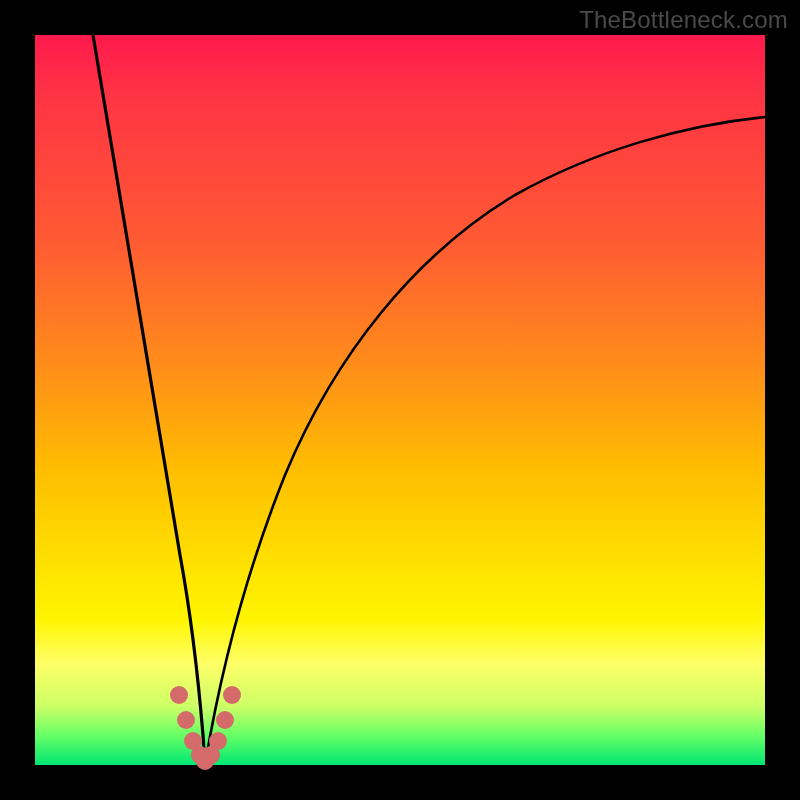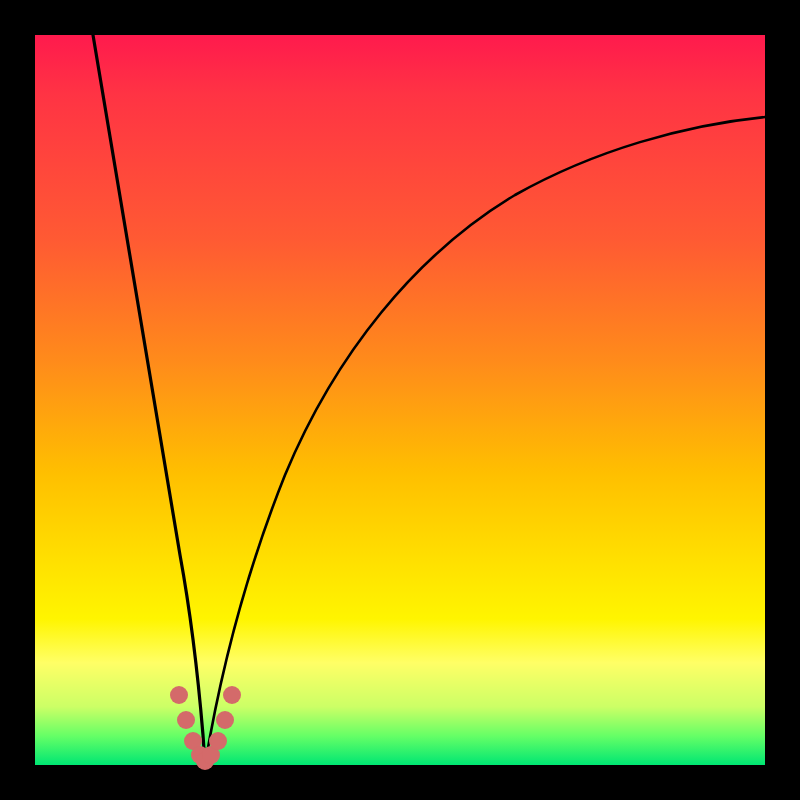--- a/index.html
+++ b/index.html
@@ -58,20 +58,21 @@
     width: 730px;
     height: 730px;
     overflow: visible;
   }
 </style>
 </head>
 <body>
 
 <div class="frame">
 
+  <div class="watermark">TheBottleneck.com</div>
 
   <div class="plot">
     <svg class="curves" viewBox="0 0 730 730" preserveAspectRatio="none">
       <path d="M 58 0
                C 90 190, 120 380, 145 520
                C 156 580, 163 640, 168 700
                L 170 730" fill="none" stroke="#000" stroke-width="3.2" stroke-linecap="round"></path>
       <path d="M 170 730
                C 185 640, 210 540, 250 440
                C 300 320, 380 220, 480 160

